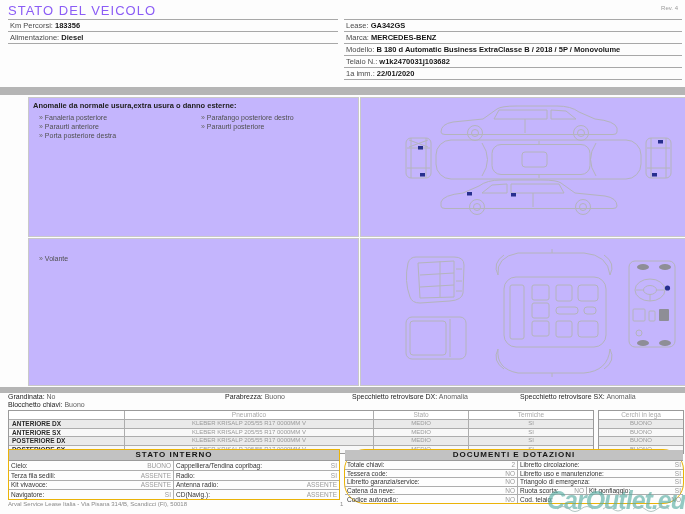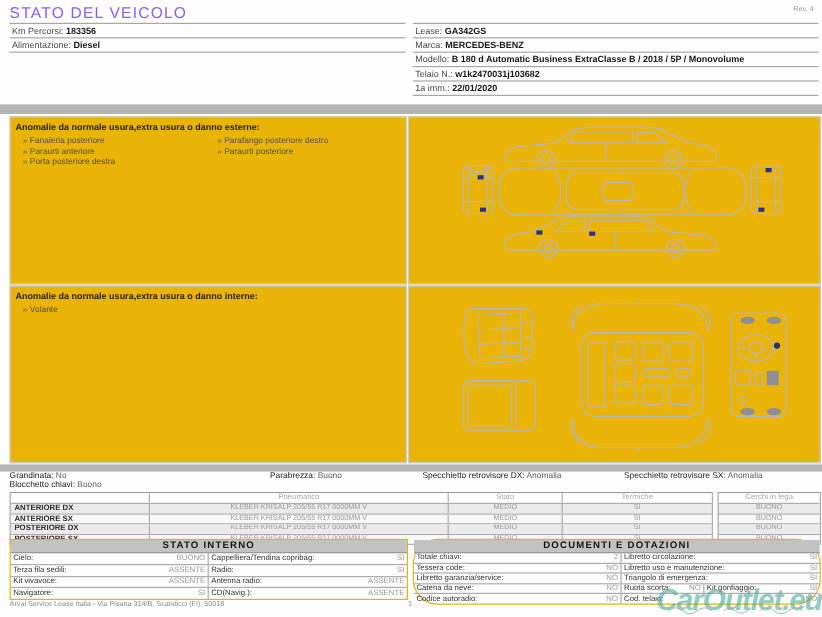--- a/index.html
+++ b/index.html
@@ -15,21 +15,21 @@
   .frow{border-bottom:1px solid #a8a8a8;padding:1px 2px 1px 2px;font-size:7.5px;line-height:9px;color:#4a4a4a;min-height:9px;}
   .frow .val{font-weight:bold;color:#161616;}
   .frow.wrap{padding-right:48px;}
 
   
   .band{left:0;width:685px;background:#b5b5b5;}
   .band1{top:87px;height:8px;}
   .band2{top:387px;height:6px;}
 
   
-  .panel{border:1px solid #c9c9c9;background:#eab308;}
+  .panel{border:1px solid #c9c9c9;background:#c4b5fd;margin-left:20px;}
   .box-ext{left:8px;top:97px;width:329px;height:138px;}
   .box-ext-diag{left:340px;top:97px;width:342px;height:138px;}
   .box-int{left:8px;top:238px;width:329px;height:146px;}
   .box-int-diag{left:340px;top:238px;width:342px;height:146px;}
   .box-title{font-size:7.5px;font-weight:bold;color:#222;margin:3px 4px 2px 4px;}
   .acol{position:absolute;top:15px;font-size:7px;color:#4f4f4f;line-height:9px;}
   .acol1{left:10px;}
   .acol2{left:172px;}
   .aitem::before{content:"» ";color:#6a6a6a;}
   svg.diagram{width:100%;height:100%;display:block;}
@@ -169,21 +169,20 @@
         <line x1="5" y1="0" x2="5" y2="40"></line>
           <line x1="20" y1="0" x2="20" y2="40"></line>
         <rect x="12" y="2" width="5" height="3.5" fill="#272f8e" stroke="none"></rect>
         <rect x="6" y="35" width="5" height="3.5" fill="#272f8e" stroke="none"></rect>
       </g>
     </g>
   </svg>
 </div>
 
 <div class="abs panel box-int">
-  <div class="box-title">Anomalie da normale usura,extra usura o danno interne:</div>
   <div class="acol acol1">
     <div class="aitem">Volante</div>
   </div>
 </div>
 
 <div class="abs panel box-int-diag">
   <svg class="diagram" viewBox="0 0 342 146">
     <g stroke="#b4b4bc" fill="none" stroke-width="1">
 
       <g transform="translate(43,16)">

